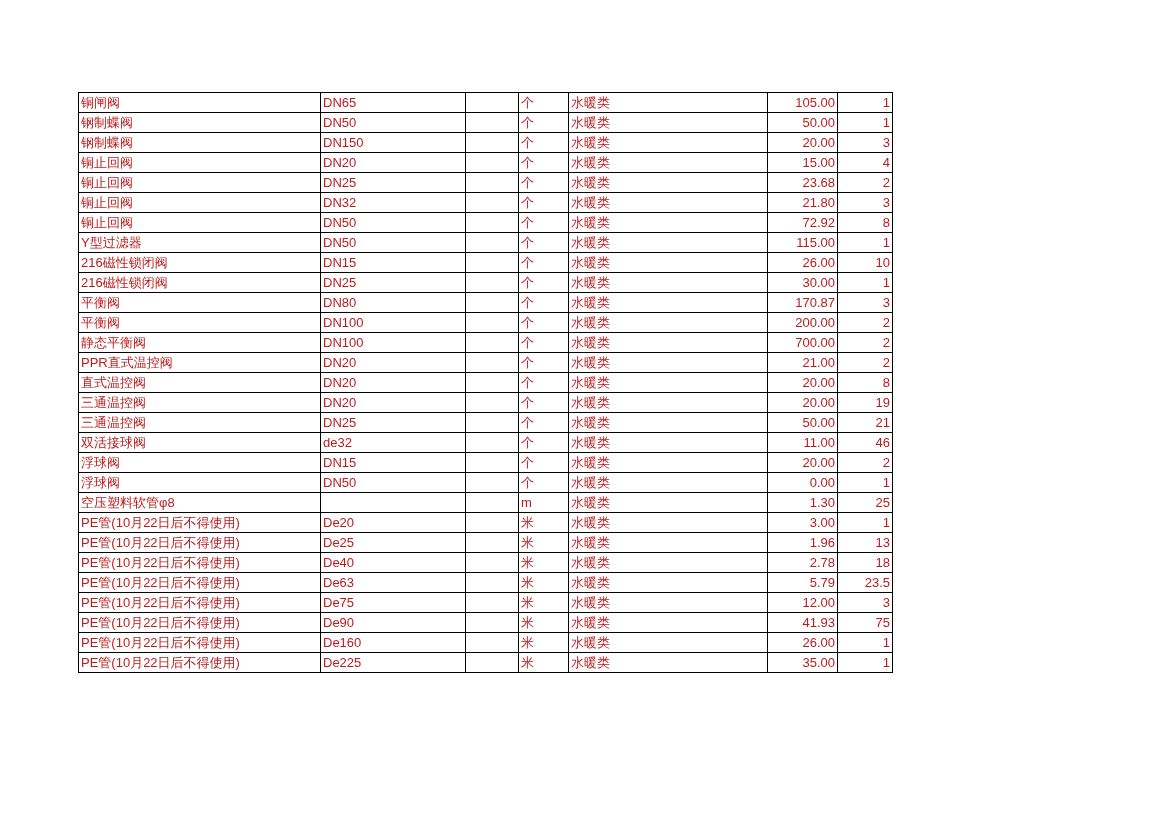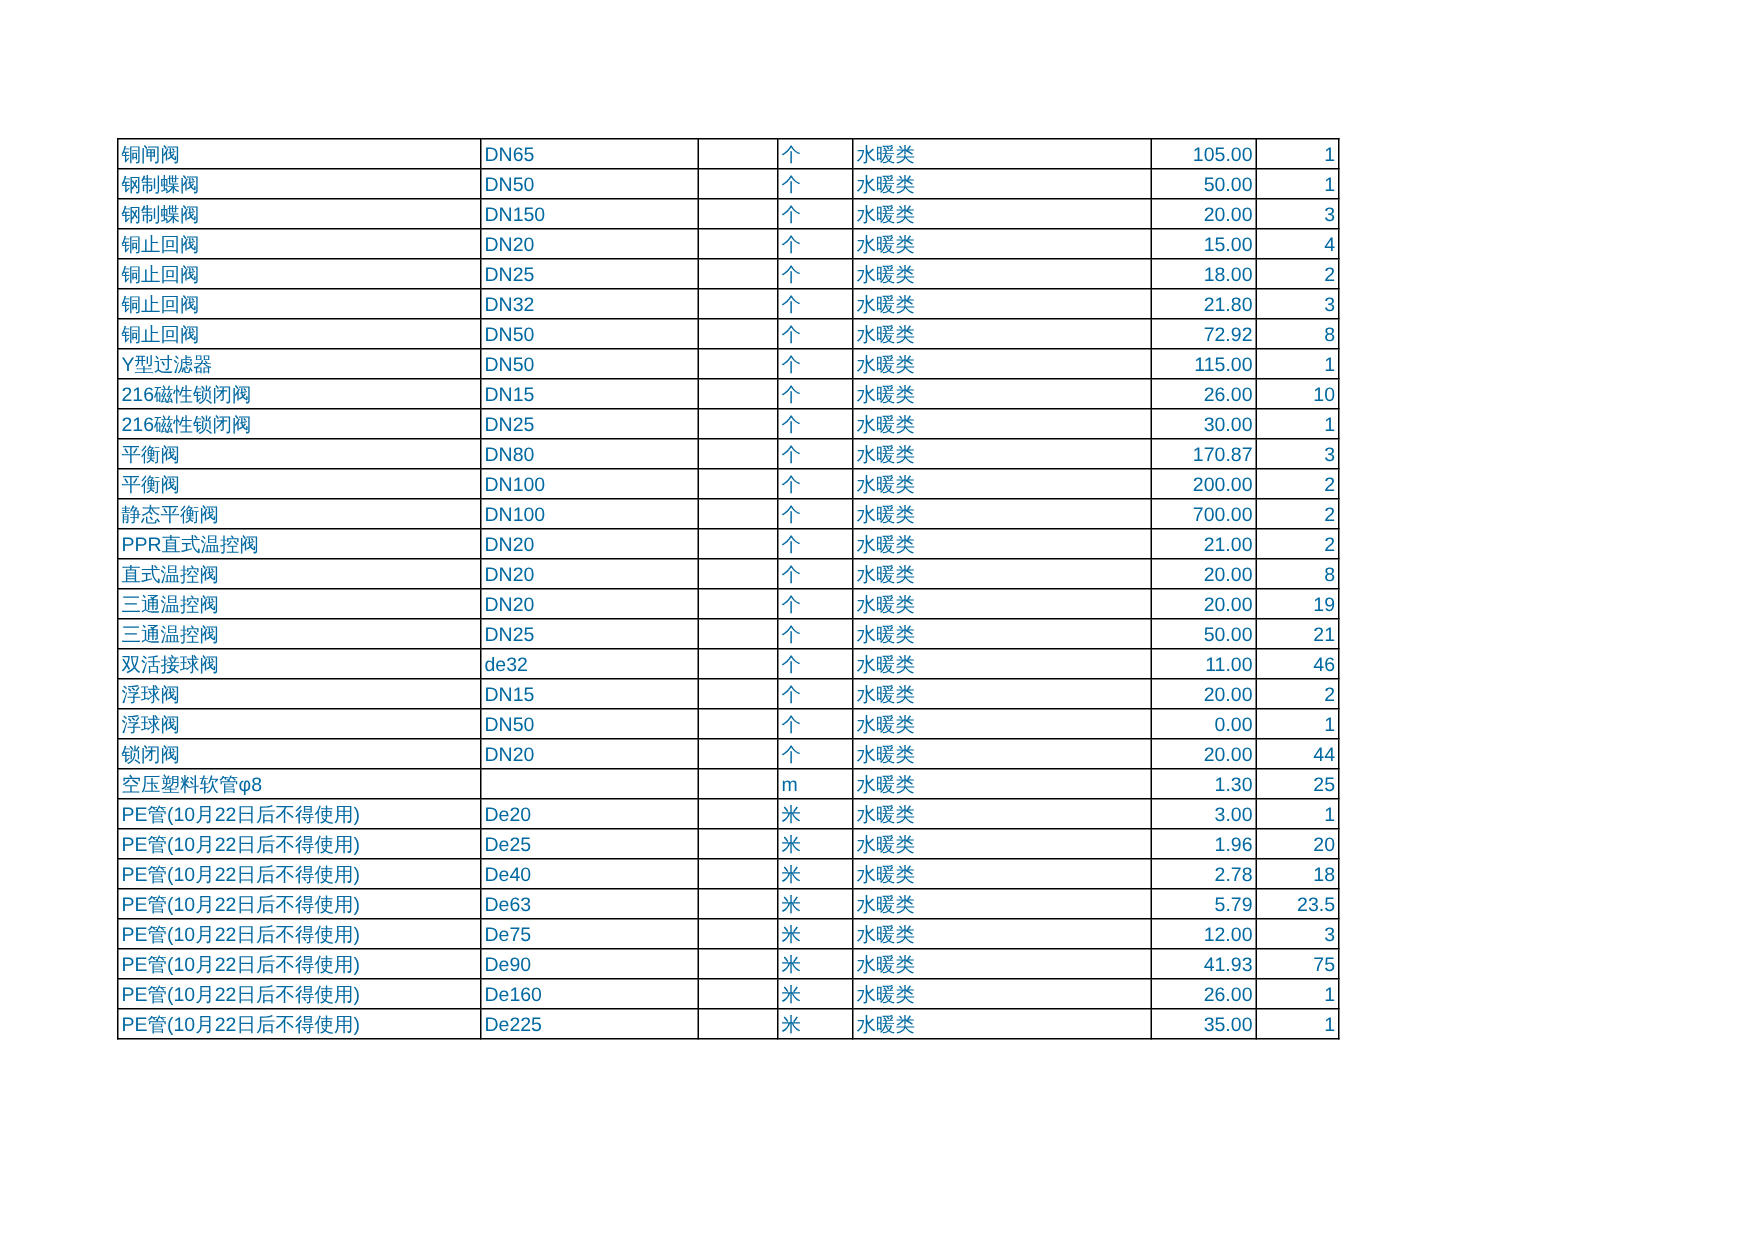--- a/index.html
+++ b/index.html
@@ -18,21 +18,21 @@
     position: absolute;
     left: 78px;
     top: 92px;
     width: 814px;
   }
   table.grid {
     border-collapse: collapse;
     table-layout: fixed;
     width: 814px;
     font-size: 13px;
-    color: #0369a1;
+    color: #b91c1c;
   }
   table.grid td {
     border: 1px solid #000000;
     height: 19px;
     line-height: 19px;
     padding: 0 2px;
     white-space: nowrap;
     overflow: hidden;
     vertical-align: middle;
   }
@@ -97,21 +97,21 @@
           <td class="txt">水暖类</td>
           <td class="num">15.00</td>
           <td class="num">4</td>
         </tr>
         <tr>
           <td class="txt">铜止回阀</td>
           <td class="txt">DN25</td>
           <td class="txt"></td>
           <td class="txt">个</td>
           <td class="txt">水暖类</td>
-          <td class="num">18.00</td>
+          <td class="num">23.68</td>
           <td class="num">2</td>
         </tr>
         <tr>
           <td class="txt">铜止回阀</td>
           <td class="txt">DN32</td>
           <td class="txt"></td>
           <td class="txt">个</td>
           <td class="txt">水暖类</td>
           <td class="num">21.80</td>
           <td class="num">3</td>
@@ -236,29 +236,20 @@
         <tr>
           <td class="txt">浮球阀</td>
           <td class="txt">DN50</td>
           <td class="txt"></td>
           <td class="txt">个</td>
           <td class="txt">水暖类</td>
           <td class="num">0.00</td>
           <td class="num">1</td>
         </tr>
         <tr>
-          <td class="txt">锁闭阀</td>
-          <td class="txt">DN20</td>
-          <td class="txt"></td>
-          <td class="txt">个</td>
-          <td class="txt">水暖类</td>
-          <td class="num">20.00</td>
-          <td class="num">44</td>
-        </tr>
-        <tr>
           <td class="txt">空压塑料软管φ8</td>
           <td class="txt"></td>
           <td class="txt"></td>
           <td class="txt">m</td>
           <td class="txt">水暖类</td>
           <td class="num">1.30</td>
           <td class="num">25</td>
         </tr>
         <tr>
           <td class="txt">PE管(10月22日后不得使用)</td>
@@ -269,21 +260,21 @@
           <td class="num">3.00</td>
           <td class="num">1</td>
         </tr>
         <tr>
           <td class="txt">PE管(10月22日后不得使用)</td>
           <td class="txt">De25</td>
           <td class="txt"></td>
           <td class="txt">米</td>
           <td class="txt">水暖类</td>
           <td class="num">1.96</td>
-          <td class="num">20</td>
+          <td class="num">13</td>
         </tr>
         <tr>
           <td class="txt">PE管(10月22日后不得使用)</td>
           <td class="txt">De40</td>
           <td class="txt"></td>
           <td class="txt">米</td>
           <td class="txt">水暖类</td>
           <td class="num">2.78</td>
           <td class="num">18</td>
         </tr>

